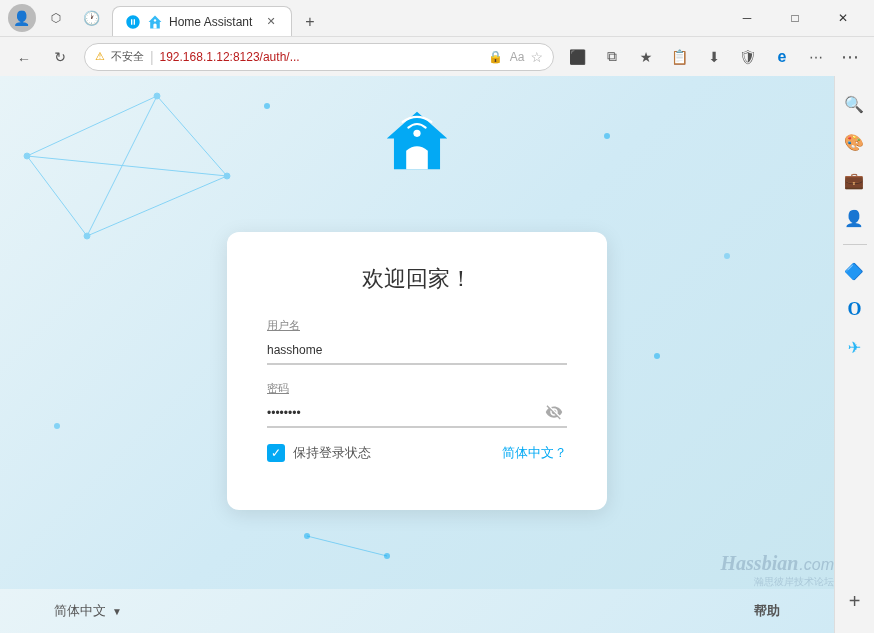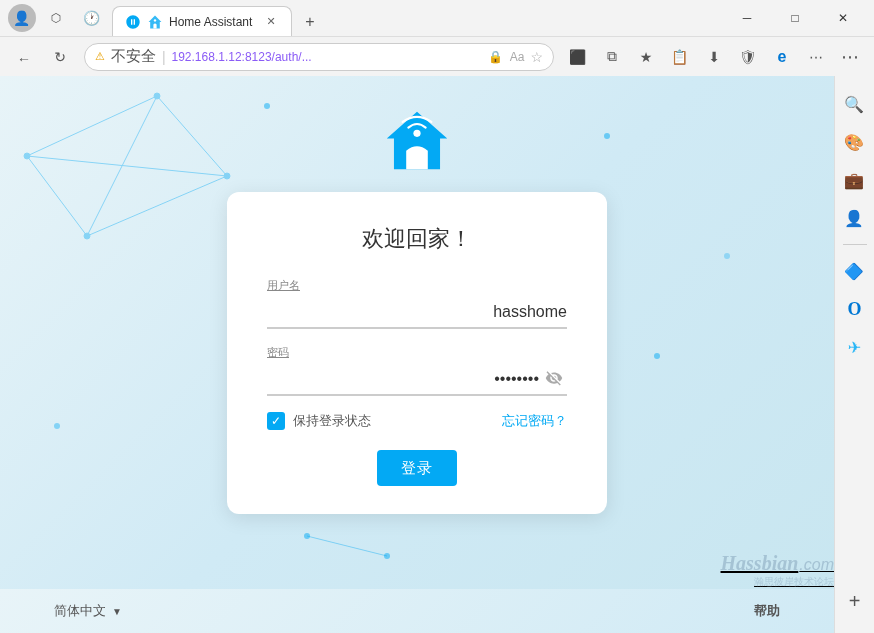--- a/index.html
+++ b/index.html
@@ -126,30 +126,30 @@
       height: 28px;
       padding: 0 10px;
       gap: 6px;
       margin: 0 4px;
     }
     .security-icon {
       font-size: 11px;
       color: #e8a000;
     }
     .security-text {
-      font-size: 15px;
+      font-size: 11px;
       color: #555;
     }
     .address-divider {
       color: #ccc;
       font-size: 14px;
     }
     .address-text {
       font-size: 12px;
-      color: #8b5cf6;
+      color: #b91c1c;
       flex: 1;
     }
     .nav-tools {
       display: flex;
       align-items: center;
       gap: 2px;
     }
 
     
     .right-sidebar {
@@ -197,20 +197,21 @@
       top: 76px;
       left: 0;
       right: 40px;
       bottom: 0;
       background: linear-gradient(135deg, #e8f4f8 0%, #d0eaf5 50%, #c8e6f0 100%);
       display: flex;
       flex-direction: column;
       align-items: center;
       justify-content: flex-start;
       overflow: hidden;
+      gap: 40px;
     }
 
     
     .bg-decoration {
       position: absolute;
       top: 0;
       left: 0;
       width: 100%;
       height: 100%;
       pointer-events: none;
@@ -251,26 +252,25 @@
       color: #888;
       margin-bottom: 4px;
       display: block;
       text-decoration: underline;
     }
     .field-input {
       width: 100%;
       border: none;
       border-bottom: 2px solid #ccc;
       padding: 6px 0;
-      font-size: 16px;
+      font-size: 12px;
       color: #333;
       outline: none;
       background: transparent;
       transition: border-color 0.2s;
-      text-align: right;
     }
     .field-input-wrap {
       position: relative;
     }
     .field-eye-icon {
       position: absolute;
       right: 4px;
       top: 50%;
       transform: translateY(-50%);
       color: #aaa;
@@ -360,21 +360,20 @@
     }
 
     
     .watermark {
       position: absolute;
       bottom: 44px;
       right: 40px;
       text-align: right;
       pointer-events: none;
       z-index: 3;
-      text-decoration: underline;
     }
     .watermark-text {
       font-size: 20px;
       font-style: italic;
       font-weight: bold;
       color: rgba(150, 180, 200, 0.7);
       font-family: Georgia, serif;
     }
     .watermark-sub {
       font-size: 10px;
@@ -580,24 +579,23 @@
       </div>
     </div>
 
     <div class="options-row">
       <label class="checkbox-label">
         <div class="checkbox-box">
           <span>✓</span>
         </div>
         <span>保持登录状态</span>
       </label>
-      <a class="forgot-link" href="#">忘记密码？</a>
-    </div>
-
-    <button class="login-btn">登录</button>
+      <a class="forgot-link" href="#">简体中文？</a>
+    </div>
+
   </div>
 </div>
 
 <div class="page-footer">
   <div class="lang-selector">
     <span>简体中文</span>
     <span class="lang-chevron">▼</span>
   </div>
   <a class="help-link" href="#">帮助</a>
 </div>

